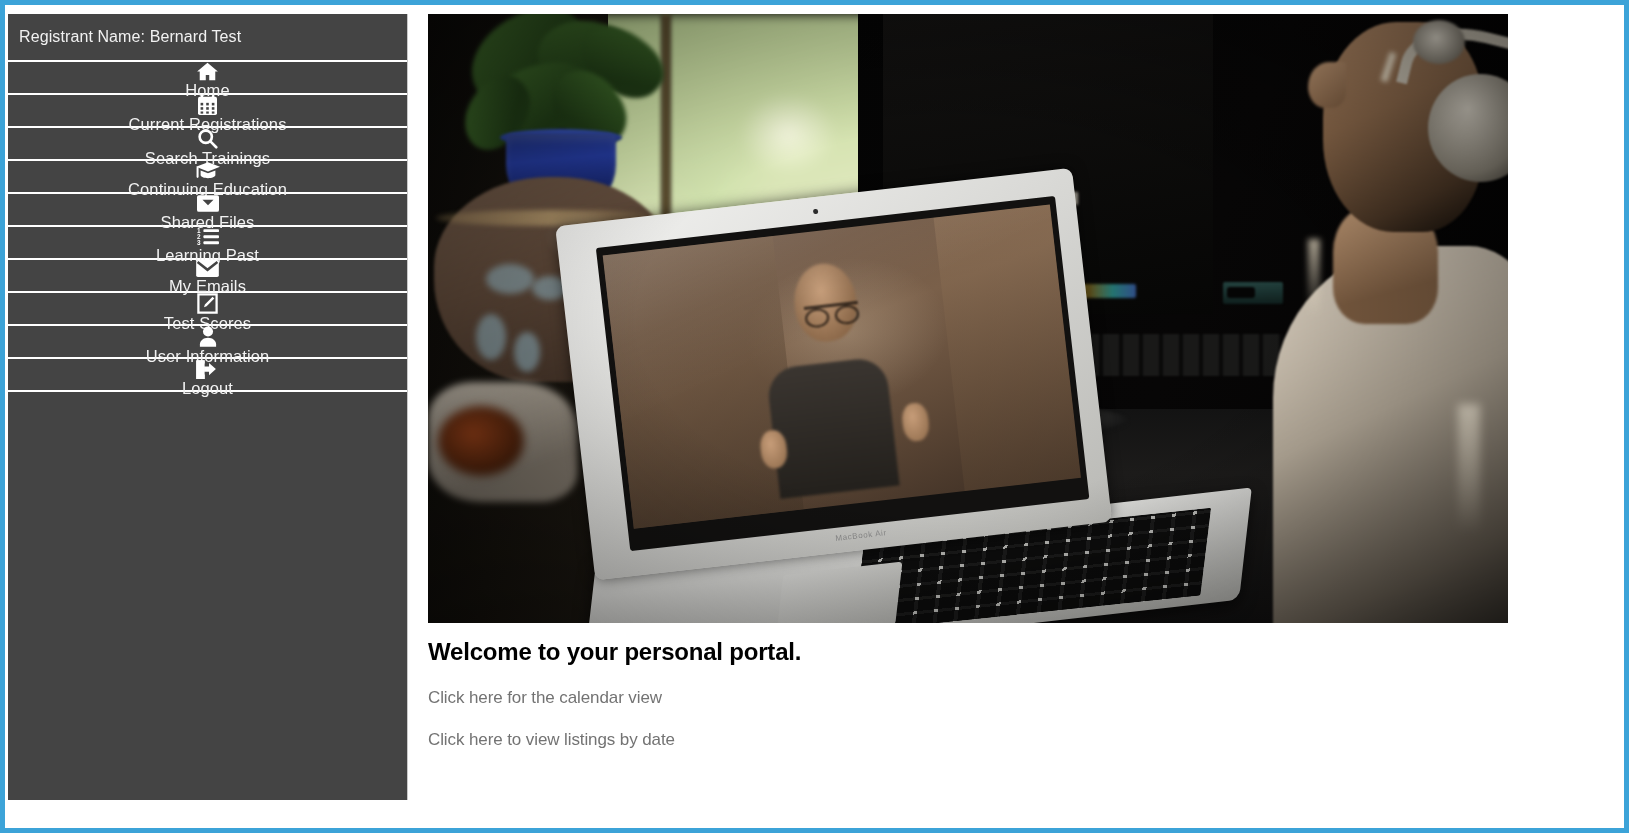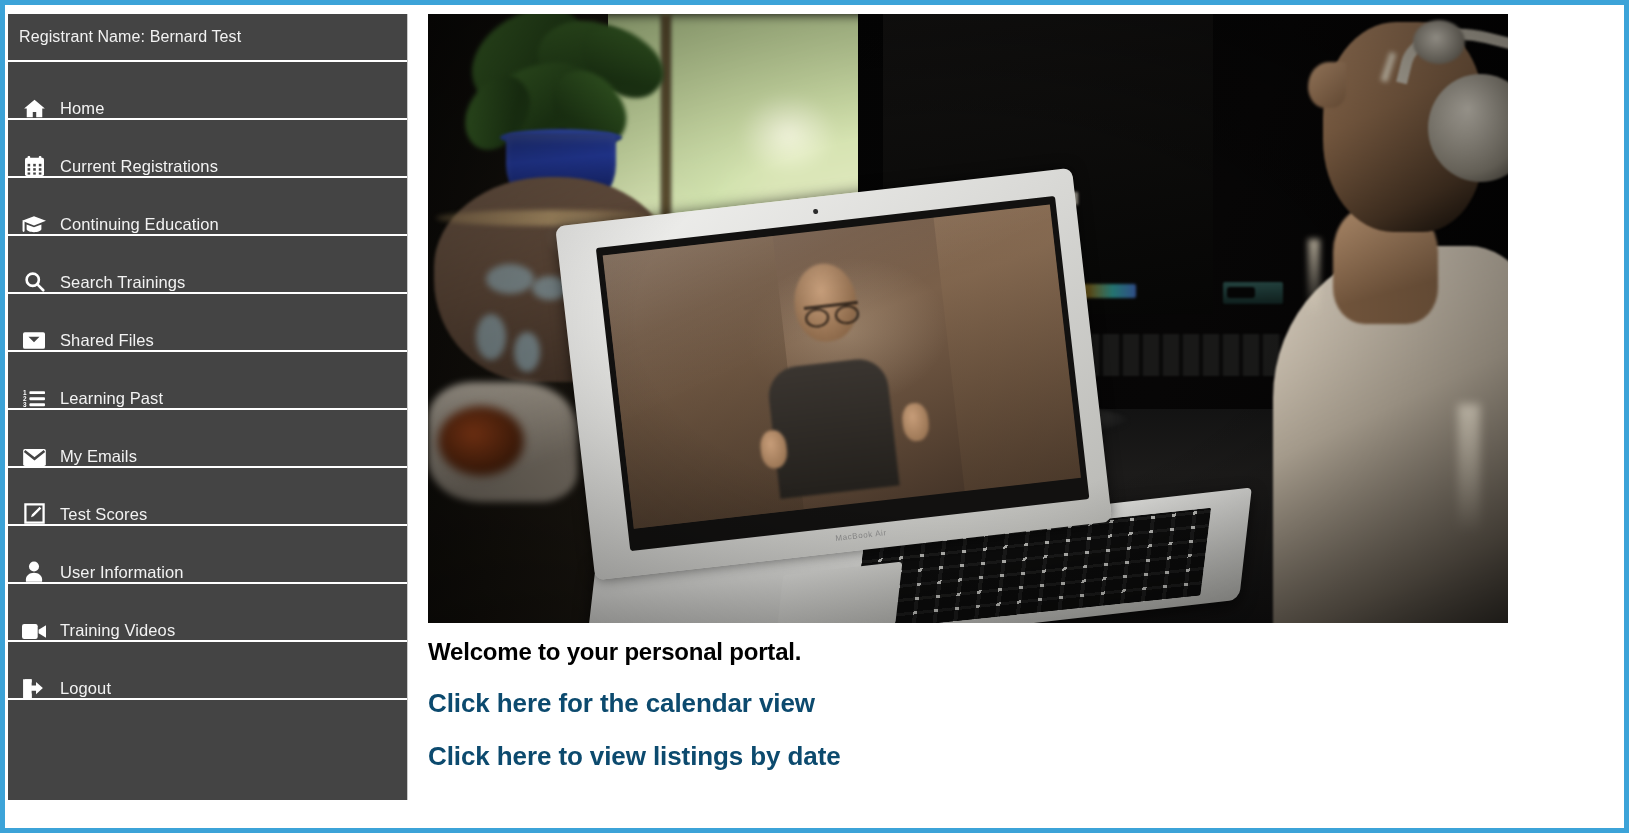--- a/index.html
+++ b/index.html
@@ -47,28 +47,29 @@
     display: flex;
     align-items: center;
     padding-left: 11px;
     color: #f1f1f1;
     font-size: 16px;
     letter-spacing: .1px;
     border-bottom: 2px solid #ffffff;
   }
 
   .nav-item {
-    height: 58px;
+    height: 33px;
     display: flex;
-    align-items: flex-end;
+    align-items: center;
     border-bottom: 2px solid #ffffff;
     color: #f2f2f2;
     font-size: 16.5px;
     letter-spacing: .1px;
     cursor: pointer;
+    flex-direction: column;
   }
 
   .nav-icon {
     width: 52px;
     min-width: 52px;
     display: flex;
     align-items: center;
     justify-content: center;
     color: #ffffff;
   }
@@ -417,23 +418,23 @@
   #copy { position: absolute; left: 19px; top: 624px; }
   #welcome-heading {
     font-size: 24px;
     font-weight: bold;
     color: #000000;
     letter-spacing: -.2px;
     margin-bottom: 22px;
   }
   .portal-link {
     display: block;
-    font-size: 26px;
-    font-weight: bold;
-    color: #0c4a6e;
+    font-size: 17px;
+    font-weight: normal;
+    color: #737373;
     text-decoration: none;
     letter-spacing: -.1px;
     margin-bottom: 22px;
     cursor: pointer;
   }
 </style>
 </head>
 <body>
 
 <div id="page-frame">
@@ -472,37 +473,37 @@
               <rect x="16" y="19" width="3" height="2.5"></rect>
           </g>
         </svg>
       </span>
       <span class="nav-label">Current Registrations</span>
     </div>
 
 
     <div class="nav-item">
       <span class="nav-icon">
+        <svg width="21" height="21" viewBox="0 0 24 24" fill="none" stroke="currentColor" stroke-width="3">
+          <circle cx="10" cy="10" r="7"></circle>
+          <path d="M15.3 15.3 22 22" stroke-linecap="round"></path>
+        </svg>
+      </span>
+      <span class="nav-label">Search Trainings</span>
+    </div>
+
+    <div class="nav-item">
+      <span class="nav-icon">
         <svg width="24" height="19" viewBox="0 0 26 20" fill="currentColor">
           <path d="M13 1 0 6l13 5 13-5-13-5z"></path>
           <path d="M5 10v5c0 2 4 3.4 8 3.4s8-1.4 8-3.4v-5l-8 3-8-3z"></path>
           <rect x="0.6" y="6" width="2.2" height="12" rx="1.1"></rect>
         </svg>
       </span>
       <span class="nav-label">Continuing Education</span>
-    </div>
-
-    <div class="nav-item">
-      <span class="nav-icon">
-        <svg width="21" height="21" viewBox="0 0 24 24" fill="none" stroke="currentColor" stroke-width="3">
-          <circle cx="10" cy="10" r="7"></circle>
-          <path d="M15.3 15.3 22 22" stroke-linecap="round"></path>
-        </svg>
-      </span>
-      <span class="nav-label">Search Trainings</span>
     </div>
 
 
     <div class="nav-item">
       <span class="nav-icon">
         <svg width="22" height="19" viewBox="0 0 24 20" fill="currentColor">
           <path d="M2 1h20a2 2 0 0 1 2 2v14a2 2 0 0 1-2 2H2a2 2 0 0 1-2-2V3a2 2 0 0 1 2-2z"></path>
           <path d="M6 6h12l-6 6-6-6z" fill="#444444"></path>
         </svg>
       </span>
@@ -546,29 +547,20 @@
     <div class="nav-item">
       <span class="nav-icon">
         <svg width="18" height="21" viewBox="0 0 20 23" fill="currentColor">
           <circle cx="10" cy="6" r="5.6"></circle>
           <path d="M10 13c5 0 9 3.3 9 7.2V23H1v-2.8C1 16.3 5 13 10 13z"></path>
         </svg>
       </span>
       <span class="nav-label">User Information</span>
     </div>
 
-    <div class="nav-item">
-      <span class="nav-icon">
-        <svg width="24" height="17" viewBox="0 0 26 18" fill="currentColor">
-          <rect x="0" y="1" width="17" height="16" rx="2.4"></rect>
-          <path d="M18 7.2 26 2.2v13.6l-8-5V7.2z"></path>
-        </svg>
-      </span>
-      <span class="nav-label">Training Videos</span>
-    </div>
 
 
     <div class="nav-item">
       <span class="nav-icon">
         <svg width="23" height="20" viewBox="0 0 24 21" fill="currentColor">
           <path d="M0 1.4h9v3.2H3.2v11.8H9V21H0z"></path>
           <path d="M2 1.4h7v19.6H2z" fill="currentColor"></path>
           <path d="M13.6 4.2 20.8 10.6 13.6 17v-3.7H8.4V7.9h5.2V4.2z"></path>
         </svg>
       </span>

